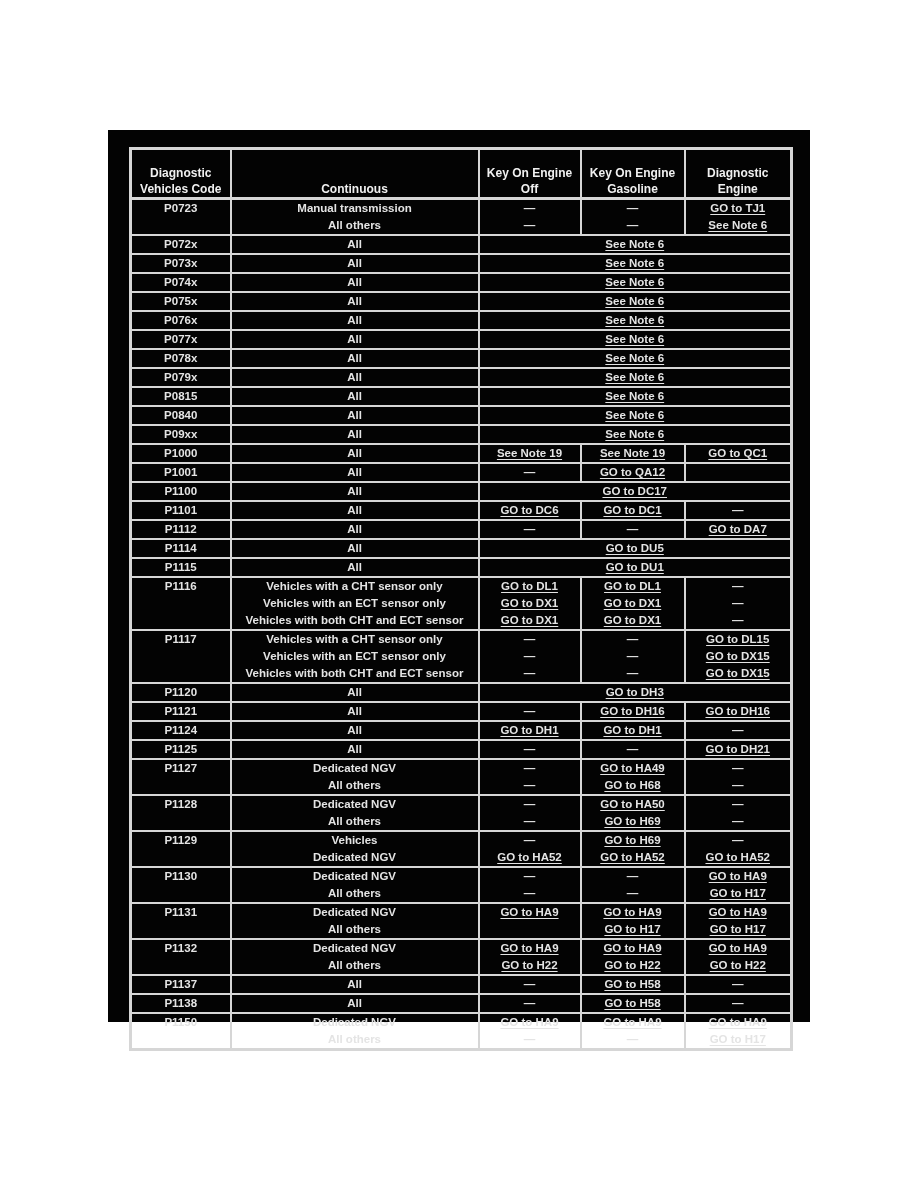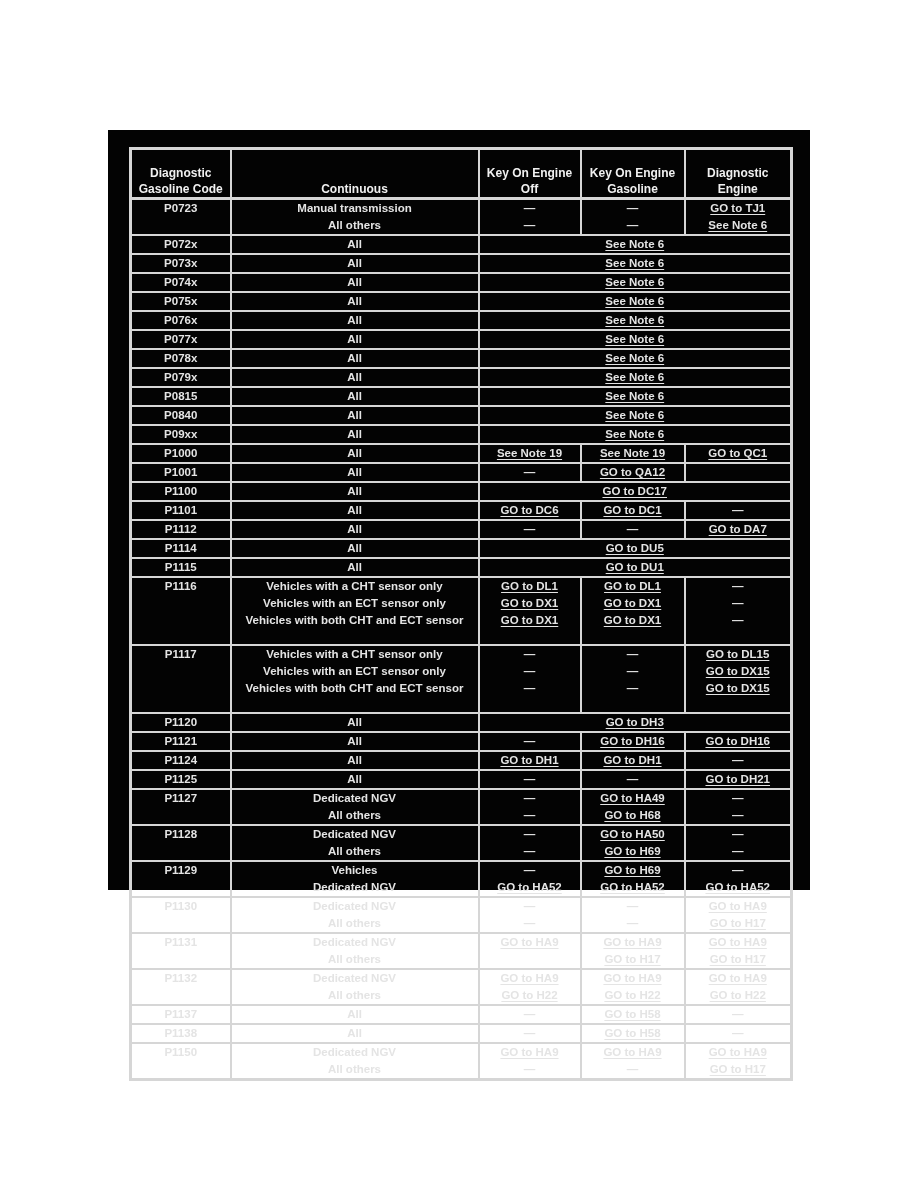--- a/index.html
+++ b/index.html
@@ -4,21 +4,21 @@
 <style>
   html, body {
     margin: 0; padding: 0;
     width: 918px; height: 1188px;
     background: #ffffff;
     font-family: "Liberation Sans", sans-serif;
   }
   .page { position: relative; width: 918px; height: 1188px; background: #ffffff; overflow: hidden; }
   .scan-panel {
     position: absolute; left: 108px; top: 130px;
-    width: 702px; height: 760px;
+    width: 702px; height: 892px;
     background: #030303;
   }
   table.dtc {
     position: absolute; left: 21px; top: 17px;
     border-collapse: collapse; table-layout: fixed;
     width: 661px;
     border: 3px solid #d6d6d6;
     color: #e4e4e4;
     font-weight: bold;
   }
@@ -45,41 +45,41 @@
     color: #f0f0f0;
   }
   tbody tr { height: 17px; }
   tbody td {
     font-size: 11.5px;
     line-height: 17px;
     vertical-align: middle;
   }
   tbody td.code-cell { vertical-align: top; }
   tbody tr.block-start td { border-top: 2px solid #d6d6d6; }
-  tbody tr.tall-last td { padding-bottom: 15px; }
+  tbody tr.tall-last td { }
   .u { text-decoration: underline; text-underline-offset: 2px; }
 </style>
 </head>
 <body>
 
 <div class="page">
   <div class="scan-panel">
     <table class="dtc">
       <colgroup>
         <col class="c1">
           <col class="c2">
           <col class="c3">
           <col class="c4">
           <col class="c5">
       </colgroup>
       <thead>
         <tr>
           <th>
             <div>Diagnostic</div>
-            <div>Gasoline Code</div>
+            <div>Vehicles Code</div>
           </th>
           <th>
             <div></div>
             <div>Continuous</div>
           </th>
           <th>
             <div>Key On Engine</div>
             <div>Off</div>
           </th>
           <th>

